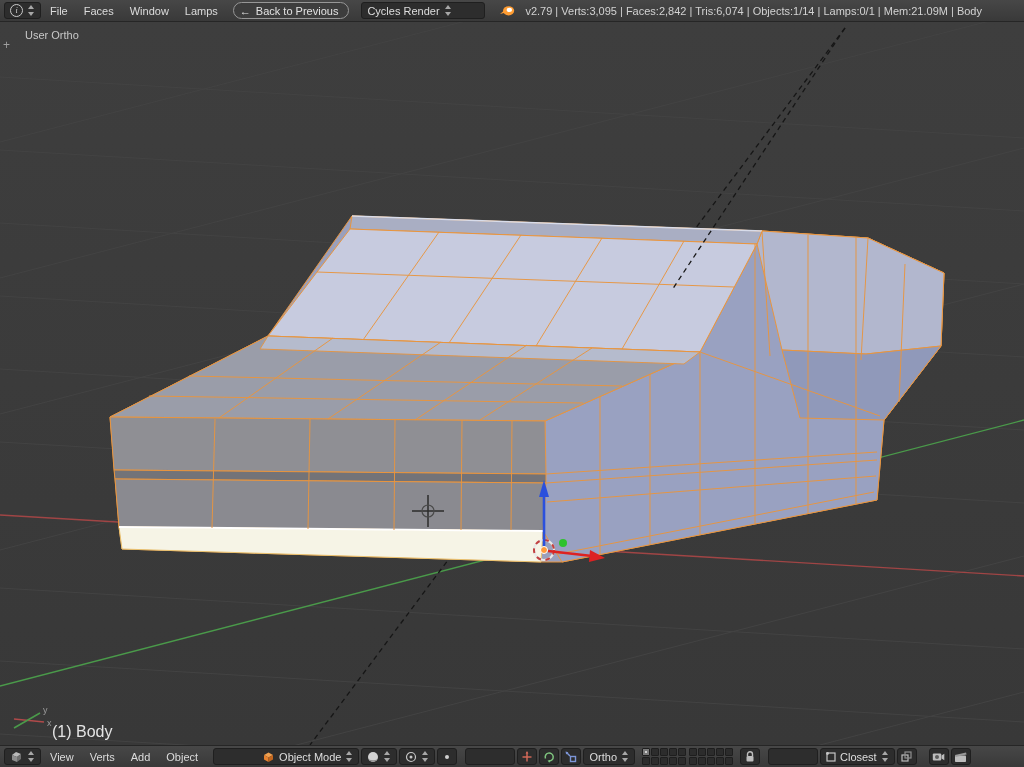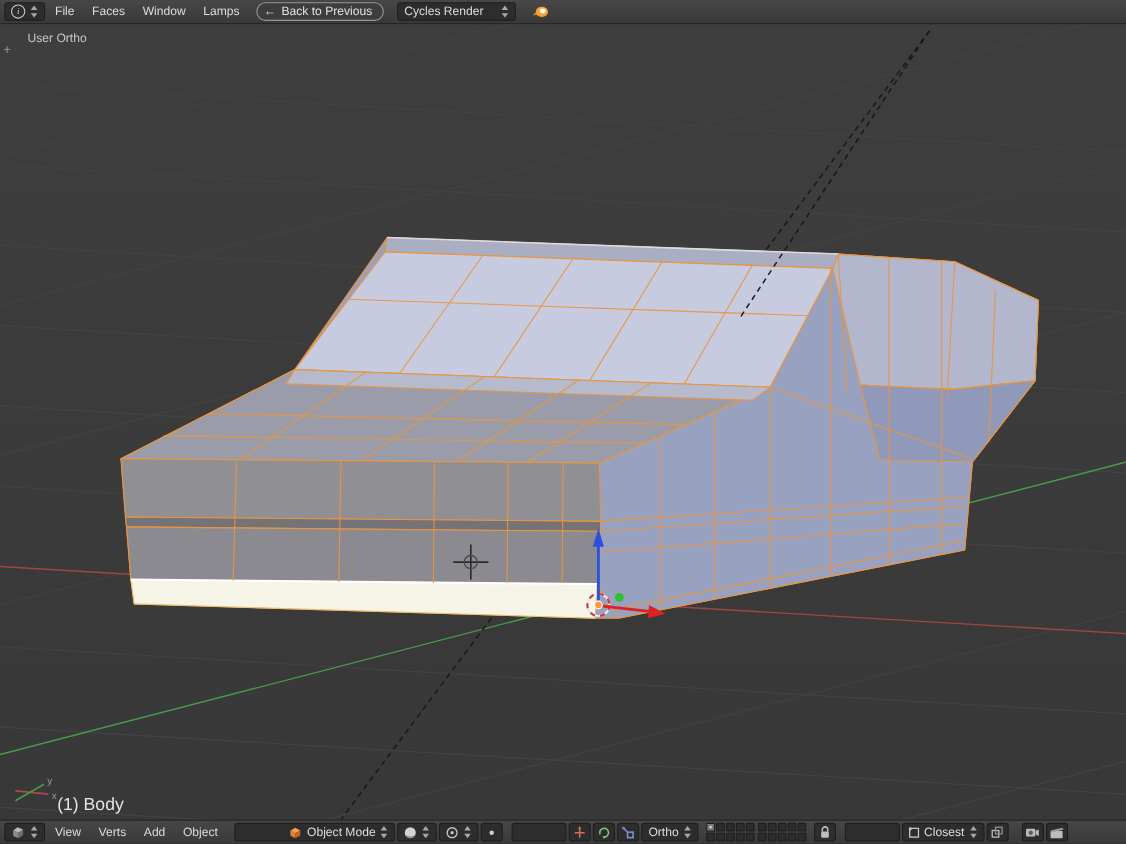--- a/index.html
+++ b/index.html
@@ -43,31 +43,32 @@
       <span class="ud"></span>
     </div>
     <span class="menu-item">File</span>
     <span class="menu-item">Faces</span>
     <span class="menu-item">Window</span>
     <span class="menu-item">Lamps</span>
     <button class="pill">
       <span>←</span>
       <span>Back to Previous</span>
     </button>
-    <div class="btn gap10" style="width:108px;justify-content:space-between;">
+    <div class="btn gap10" style="width:124px;">
       <span>Cycles Render</span>
       <span class="ud"></span>
     </div>
     <span class="gap12" style="display:inline-flex;">
       <svg width="16" height="13" viewBox="0 0 16 13">
         <path d="M1,10 L7,5 L9,8 Z" fill="#ff9d33"></path>
         <ellipse cx="9.6" cy="6.8" rx="5.6" ry="4.6" fill="#ff9d33"></ellipse>
         <ellipse cx="10.4" cy="5.9" rx="2.7" ry="2.1" fill="#ffffff"></ellipse>
       </svg>
     </span>
+    <span class="stats">v2.79 | Verts:3,095 | Faces:2,842 | Tris:6,074 | Objects:1/14 | Lamps:0/1 | Mem:21.09M | Body</span>
   </header>
 
   <main id="viewport">
     <svg class="scene" viewBox="0 0 1024 723" preserveAspectRatio="none">
 
       <g stroke="#434343" stroke-width="1" fill="none">
         <line x1="0" y1="55" x2="1024" y2="116"></line>
         <line x1="0" y1="128" x2="1024" y2="189"></line>
         <line x1="0" y1="201" x2="1024" y2="262"></line>
         <line x1="0" y1="274" x2="1024" y2="335"></line>

